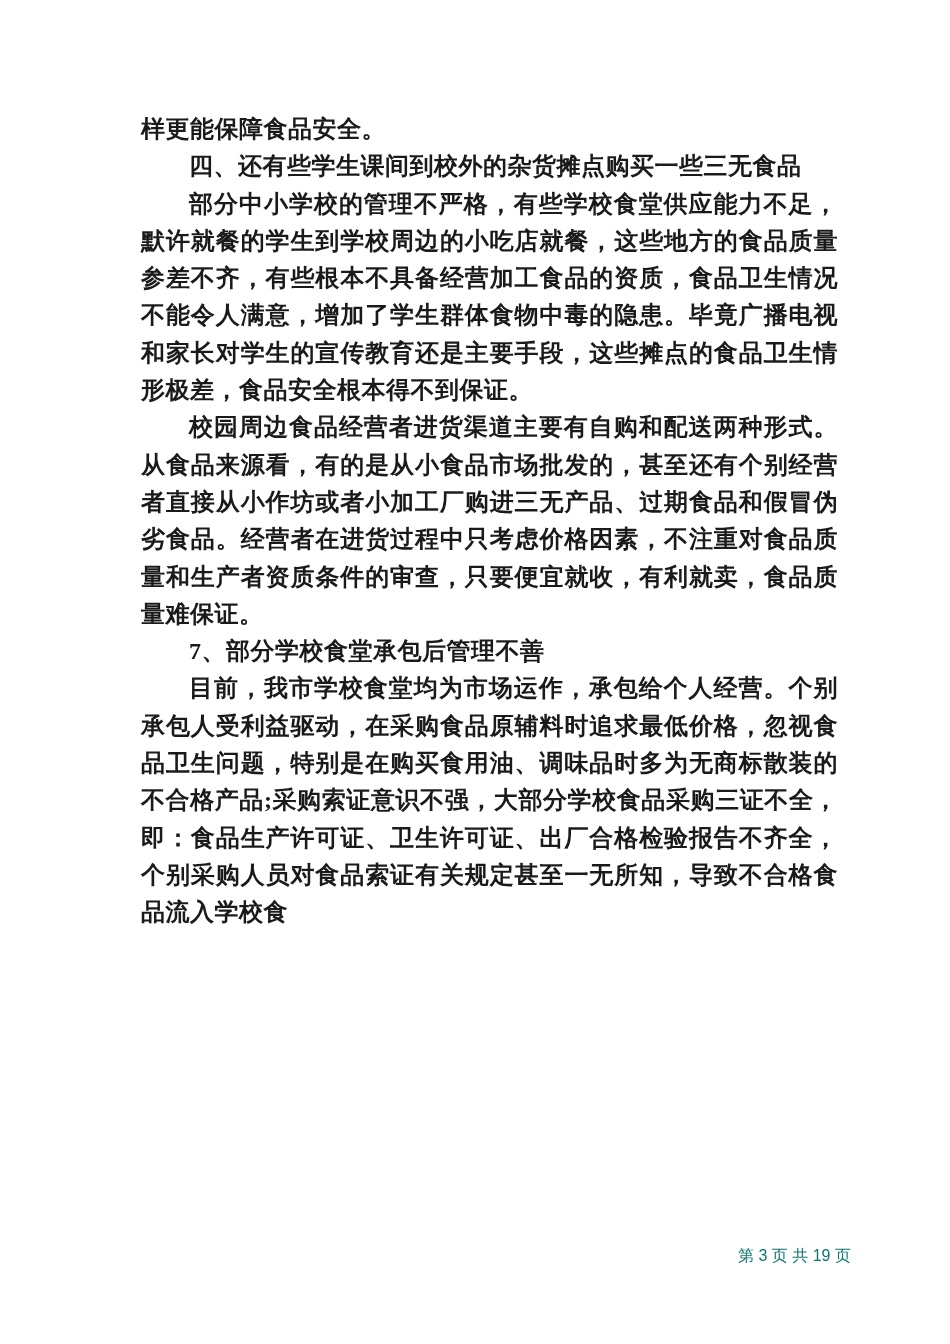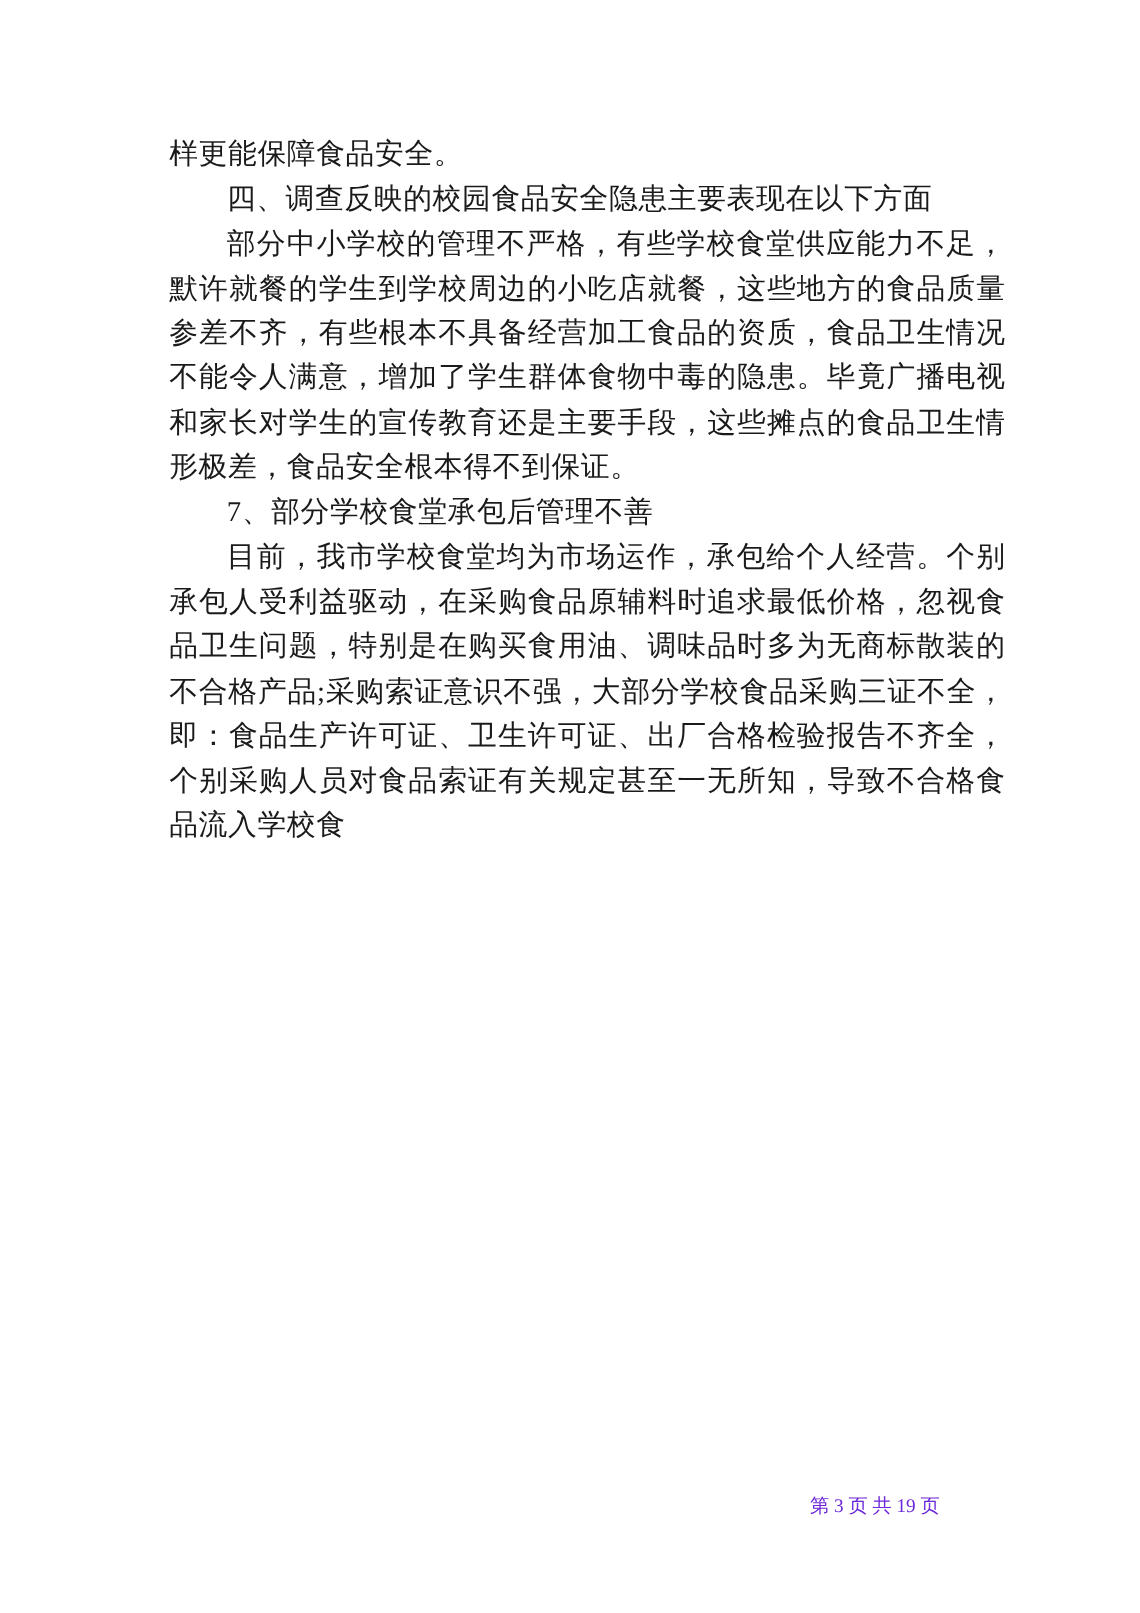--- a/index.html
+++ b/index.html
@@ -24,41 +24,43 @@
     font-size: 24px;
     line-height: 37.3px;
     text-align: justify;
     text-justify: inter-ideograph;
     letter-spacing: 0.5px;
   }
   .para {
     margin: 0;
     padding: 0;
     text-indent: 2em;
+    font-weight: bold;
   }
   .para.no-indent {
     text-indent: 0;
   }
   .doc-footer {
     position: absolute;
     top: 1246px;
-    left: 675px;
+    left: 738px;
     width: 128px;
-    color: #6d28d9;
+    color: #0f766e;
     font-size: 16px;
     line-height: 20px;
     white-space: nowrap;
-    font-family: Liberation Serif, serif;
+    font-family: Liberation Sans, sans-serif;
   }
 </style>
 </head>
 <body>
 
 <div class="doc-page">
   <div class="doc-content">
     <p class="para no-indent">样更能保障食品安全。</p>
-    <p class="para">四、调查反映的校园食品安全隐患主要表现在以下方面</p>
+    <p class="para">四、还有些学生课间到校外的杂货摊点购买一些三无食品</p>
     <p class="para">部分中小学校的管理不严格，有些学校食堂供应能力不足，默许就餐的学生到学校周边的小吃店就餐，这些地方的食品质量参差不齐，有些根本不具备经营加工食品的资质，食品卫生情况不能令人满意，增加了学生群体食物中毒的隐患。毕竟广播电视和家长对学生的宣传教育还是主要手段，这些摊点的食品卫生情形极差，食品安全根本得不到保证。</p>
+    <p class="para">校园周边食品经营者进货渠道主要有自购和配送两种形式。从食品来源看，有的是从小食品市场批发的，甚至还有个别经营者直接从小作坊或者小加工厂购进三无产品、过期食品和假冒伪劣食品。经营者在进货过程中只考虑价格因素，不注重对食品质量和生产者资质条件的审查，只要便宜就收，有利就卖，食品质量难保证。</p>
     <p class="para">7、部分学校食堂承包后管理不善</p>
     <p class="para">目前，我市学校食堂均为市场运作，承包给个人经营。个别承包人受利益驱动，在采购食品原辅料时追求最低价格，忽视食品卫生问题，特别是在购买食用油、调味品时多为无商标散装的不合格产品;采购索证意识不强，大部分学校食品采购三证不全，即：食品生产许可证、卫生许可证、出厂合格检验报告不齐全，个别采购人员对食品索证有关规定甚至一无所知，导致不合格食品流入学校食</p>
   </div>
   <div class="doc-footer">第 3 页 共 19 页</div>
 </div>
 
 </body></html>

